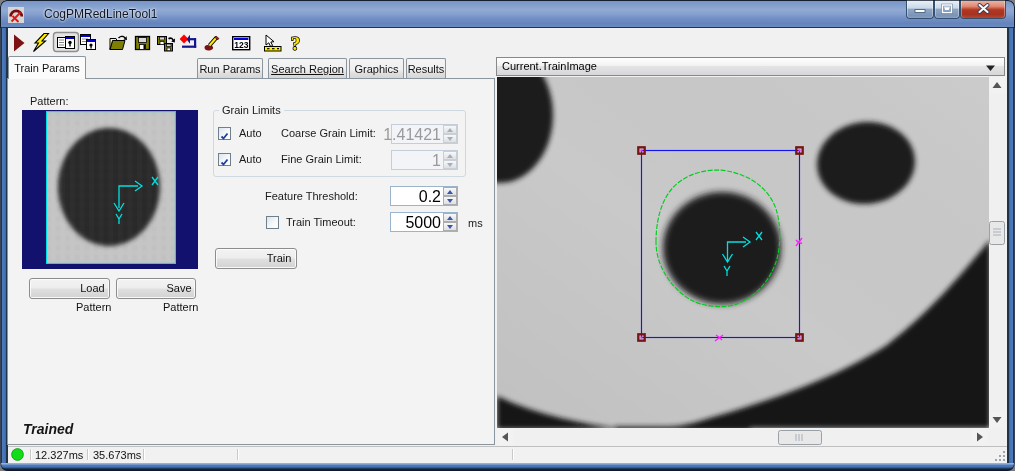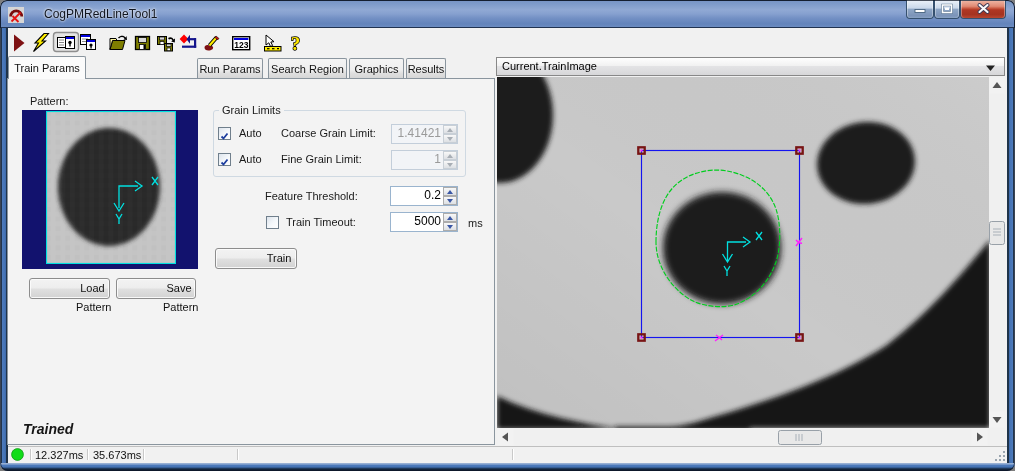--- a/index.html
+++ b/index.html
@@ -53,21 +53,21 @@
     font-size:11px; color:#121212; text-align:center; line-height:19px; font-family:"Liberation Sans",sans-serif;padding-left:46px; }
 
   
   .grpbox { left:213px; top:110px; width:253px; height:67px; border:1px solid #CFD9E2; border-radius:3px; }
   .grplbl { left:221px; top:104px; background:#F3F3F3; padding:0 3px; font-size:11px; color:#1A1A1A; }
 
   
   .chk { position:absolute; width:13px; height:13px; border:1px solid #707F8C; background:linear-gradient(135deg,#DDE4EC 0%,#F5F8FB 55%,#FEFEFE 100%); }
 
   
-  .spin { position:absolute; font-size:12px; }
+  .spin { position:absolute; font-size:16px; }
   .spin .box { position:absolute; left:0; top:0; right:0; bottom:0; }
   .spin-dis .box { border:1px solid #C3CEDA; background:#F2F4F7; }
   .spin-dis .val { color:#9A9A9A; }
   .spin-en .box { border:1px solid #9AB4CE; background:#FFFFFF; color:#000; }
   .spin .val { position:absolute; right:17px; top:2px; }
   .spinbtns { position:absolute; right:1px; top:1px; bottom:1px; width:14px; }
   .sb { position:absolute; left:0; width:14px; height:50%; border:1px solid #ACACAC; background:linear-gradient(180deg,#F8F8F8,#DDE0E4); }
   .spin-dis .sb { border-color:#C8CFD6; }
   .sb.up { top:0; } .sb.dn { bottom:0; }
   .arrow-up, .arrow-dn { position:absolute; left:50%; top:50%; width:0; height:0; border-left:3.5px solid transparent; border-right:3.5px solid transparent; }
@@ -182,21 +182,21 @@
     <line x1="259" y1="20.7" x2="261.5" y2="20.7" stroke="#000" stroke-width="1.2"></line>
     <line x1="264" y1="20.7" x2="266.5" y2="20.7" stroke="#000" stroke-width="1.2"></line>
     <line x1="269" y1="20.7" x2="271" y2="20.7" stroke="#000" stroke-width="1.2"></line>
 
     <text x="287.5" y="21.5" font-size="19" font-weight="bold" text-anchor="middle" fill="#FFE800" stroke="#000" stroke-width="1.5" font-family="Liberation Serif" paint-order="stroke">?</text>
   </svg>
 
   <div class="abs tabpage"></div>
   <div class="tab-active">Train Params</div>
   <div class="tab" style="left:197px;width:66px;">Run Params</div>
-  <div class="tab" style="left:268px;width:79px;">Search Region</div>
+  <div class="tab" style="left:268px;width:79px;text-decoration:underline;">Search Region</div>
   <div class="tab" style="left:349px;width:55px;">Graphics</div>
   <div class="tab" style="left:406px;width:40px;">Results</div>
 
   <div class="lbl" style="left:30px;top:95px;">Pattern:</div>
   <div class="abs" style="left:22px;top:110px;width:176px;height:159px;background:#12126E;"></div>
   <svg class="abs" style="left:46px;top:111px" width="130" height="153" id="patternimg">
     <defs>
       <filter id="pb" x="-40%" y="-40%" width="180%" height="180%">
           <feGaussianBlur stdDeviation="2.2"></feGaussianBlur>
         </filter>

